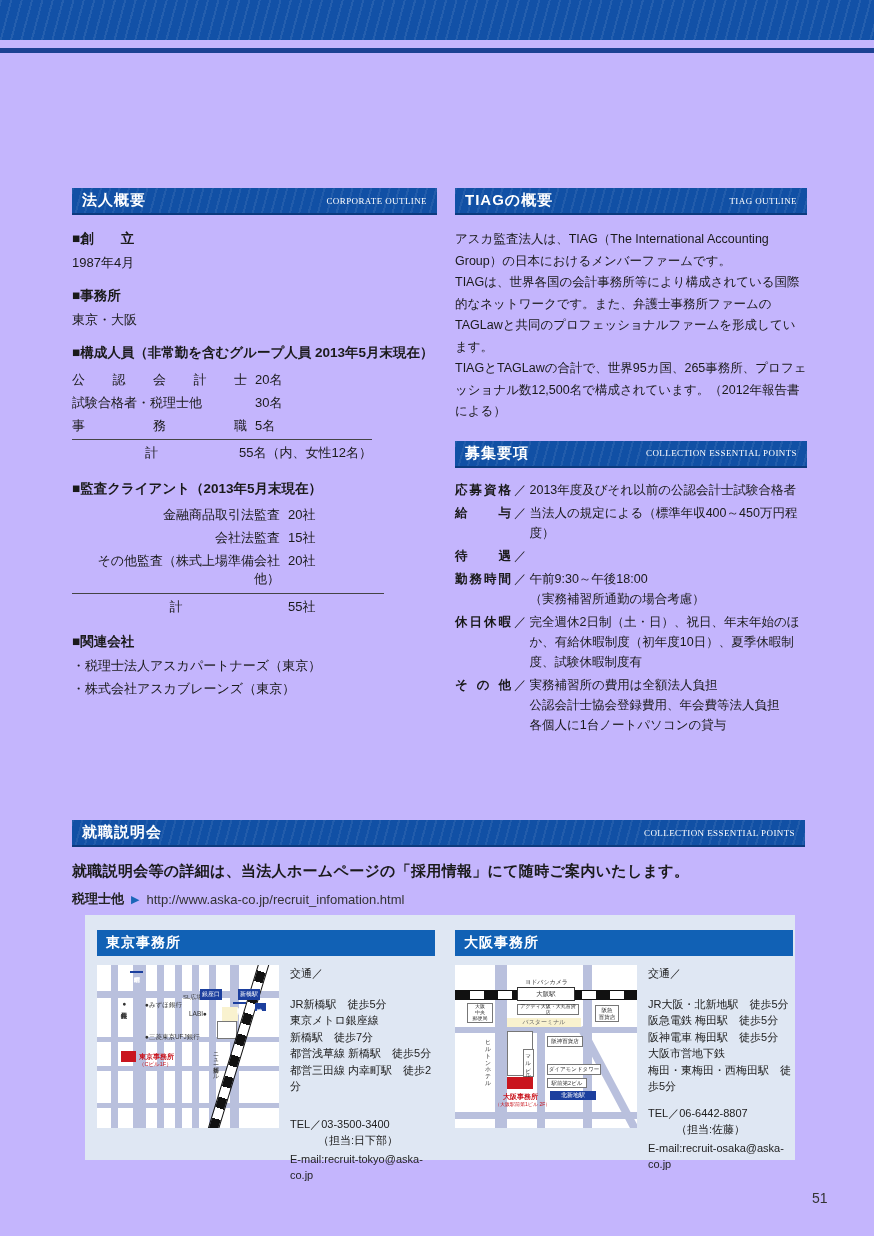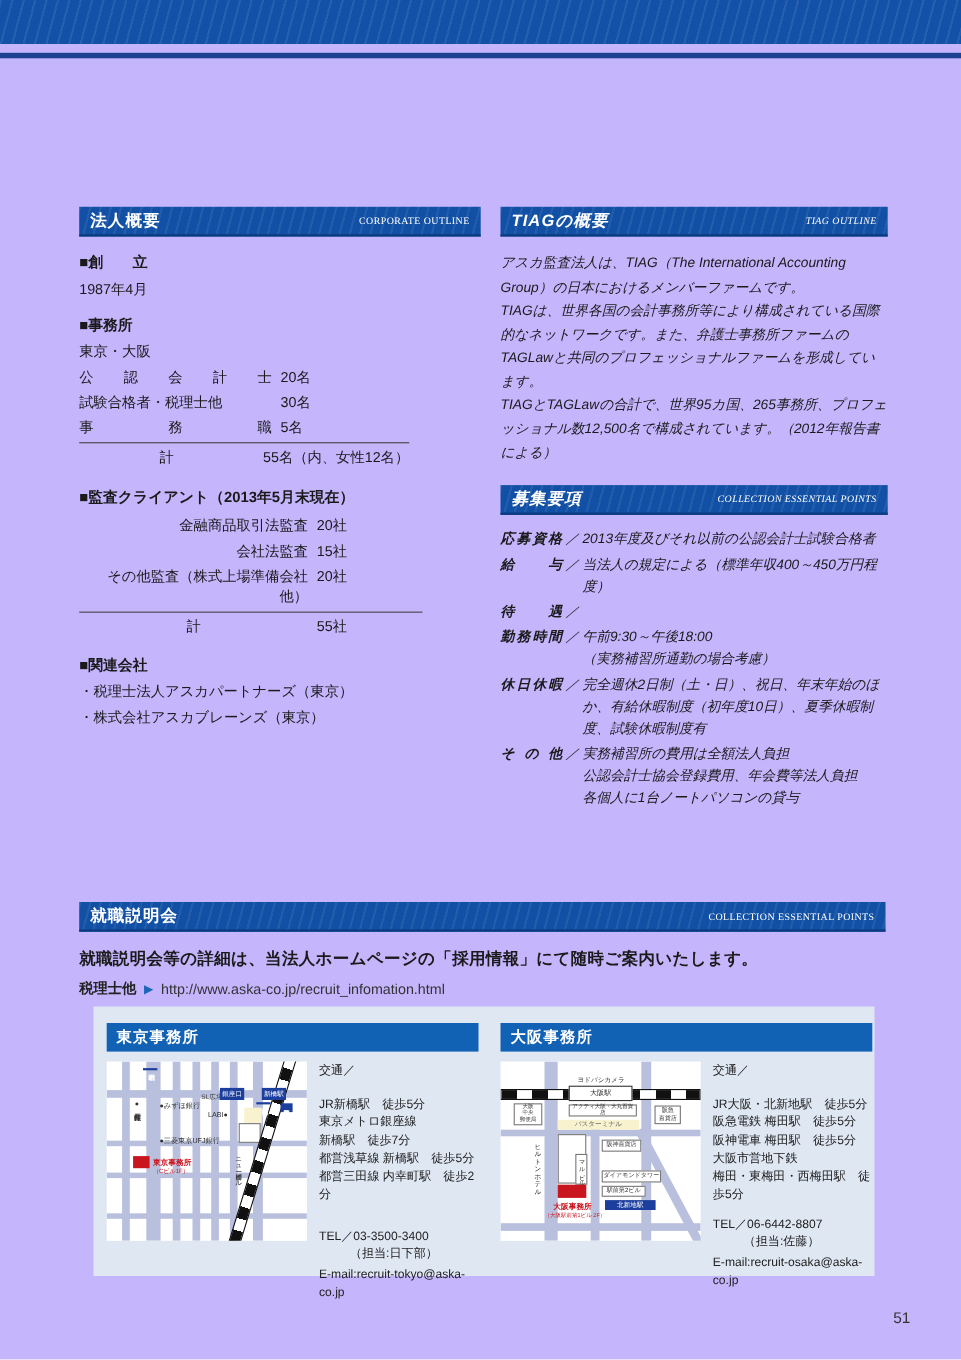--- a/index.html
+++ b/index.html
@@ -20,21 +20,21 @@
   .bar {
     height:27px; background:#1150a5;
     background-image:repeating-linear-gradient(105deg, rgba(255,255,255,0.07) 0 2px, transparent 2px 9px);
     border-bottom:2px solid #0c3a7e;
     display:flex; align-items:center; justify-content:space-between; padding:0 10px;
   }
   .bar-title { color:#fff; font-weight:bold; font-size:15px; letter-spacing:1px; }
   .bar-sub { color:#fff; font-family:"Liberation Serif", serif; font-size:9px; letter-spacing:0.4px; }
 
   .col-left  { position:absolute; left:72px;  top:188px; width:365px; }
-  .col-right { position:absolute; left:455px; top:188px; width:352px;font-style:italic; }
+  .col-right { position:absolute; left:455px; top:188px; width:352px; }
 
   .h { font-weight:bold; font-size:13.5px; margin-top:15px; margin-bottom:6px; }
   .val-line { font-size:13px; margin-bottom:2px; }
 
   .tbl { width:300px; }
   .trow { display:flex; font-size:13px; padding:2.5px 0; align-items:baseline; }
   .trow .lbl { width:175px; }
   .trow.just .lbl { text-align:justify; text-align-last:justify; }
   .trow .val { margin-left:8px; white-space:nowrap; }
   .trow.total { border-top:1px solid #444; margin-top:2px; padding-top:4px; }
@@ -104,20 +104,21 @@
       <span class="bar-title">法人概要</span>
       <span class="bar-sub">CORPORATE OUTLINE</span>
     </div>
 
     <div class="h">■創　　立</div>
     <div class="val-line">1987年4月</div>
 
     <div class="h">■事務所</div>
     <div class="val-line">東京・大阪</div>
 
+    <div class="h">■構成人員（非常勤を含むグループ人員 2013年5月末現在）</div>
     <div class="tbl">
       <div class="trow just">
         <span class="lbl">公認会計士</span>
         <span class="val">20名</span>
       </div>
       <div class="trow">
         <span class="lbl">試験合格者・税理士他</span>
         <span class="val">30名</span>
       </div>
       <div class="trow just">

